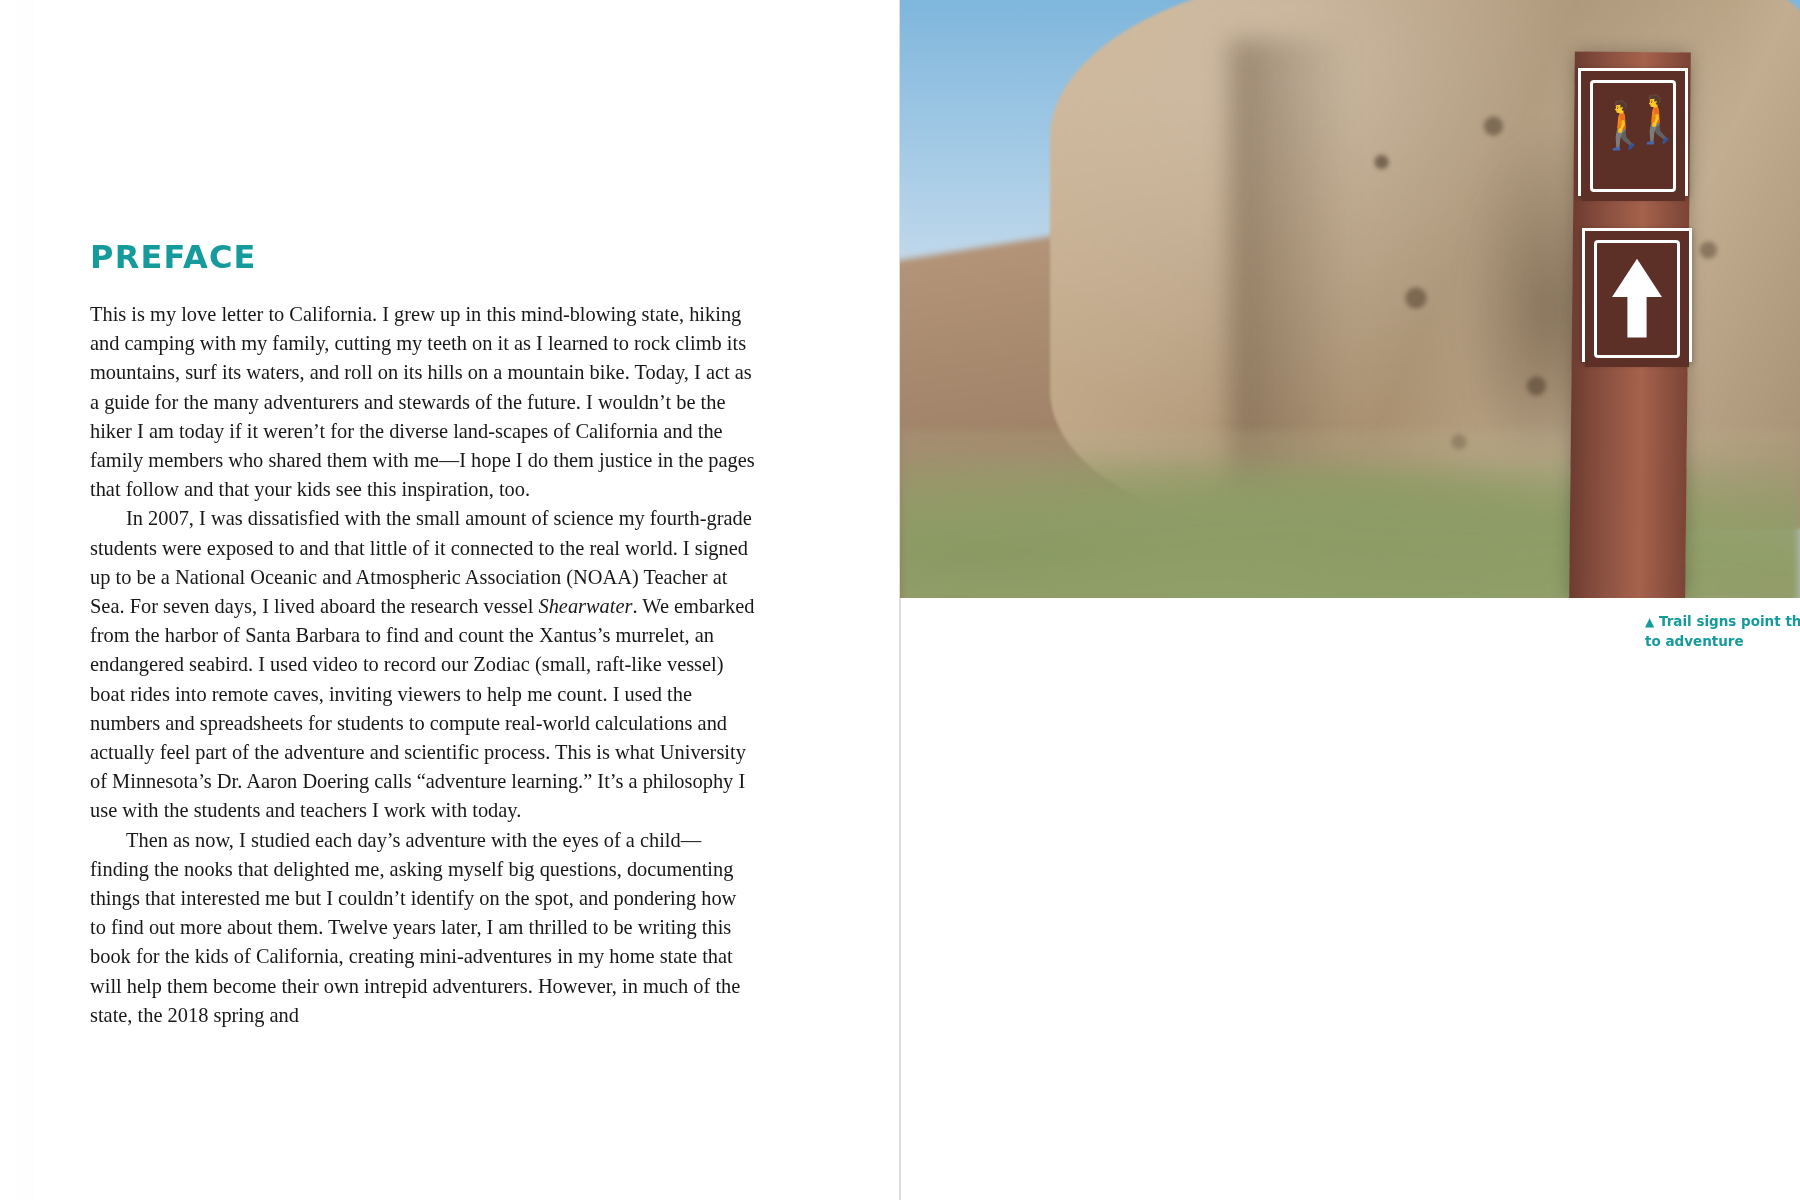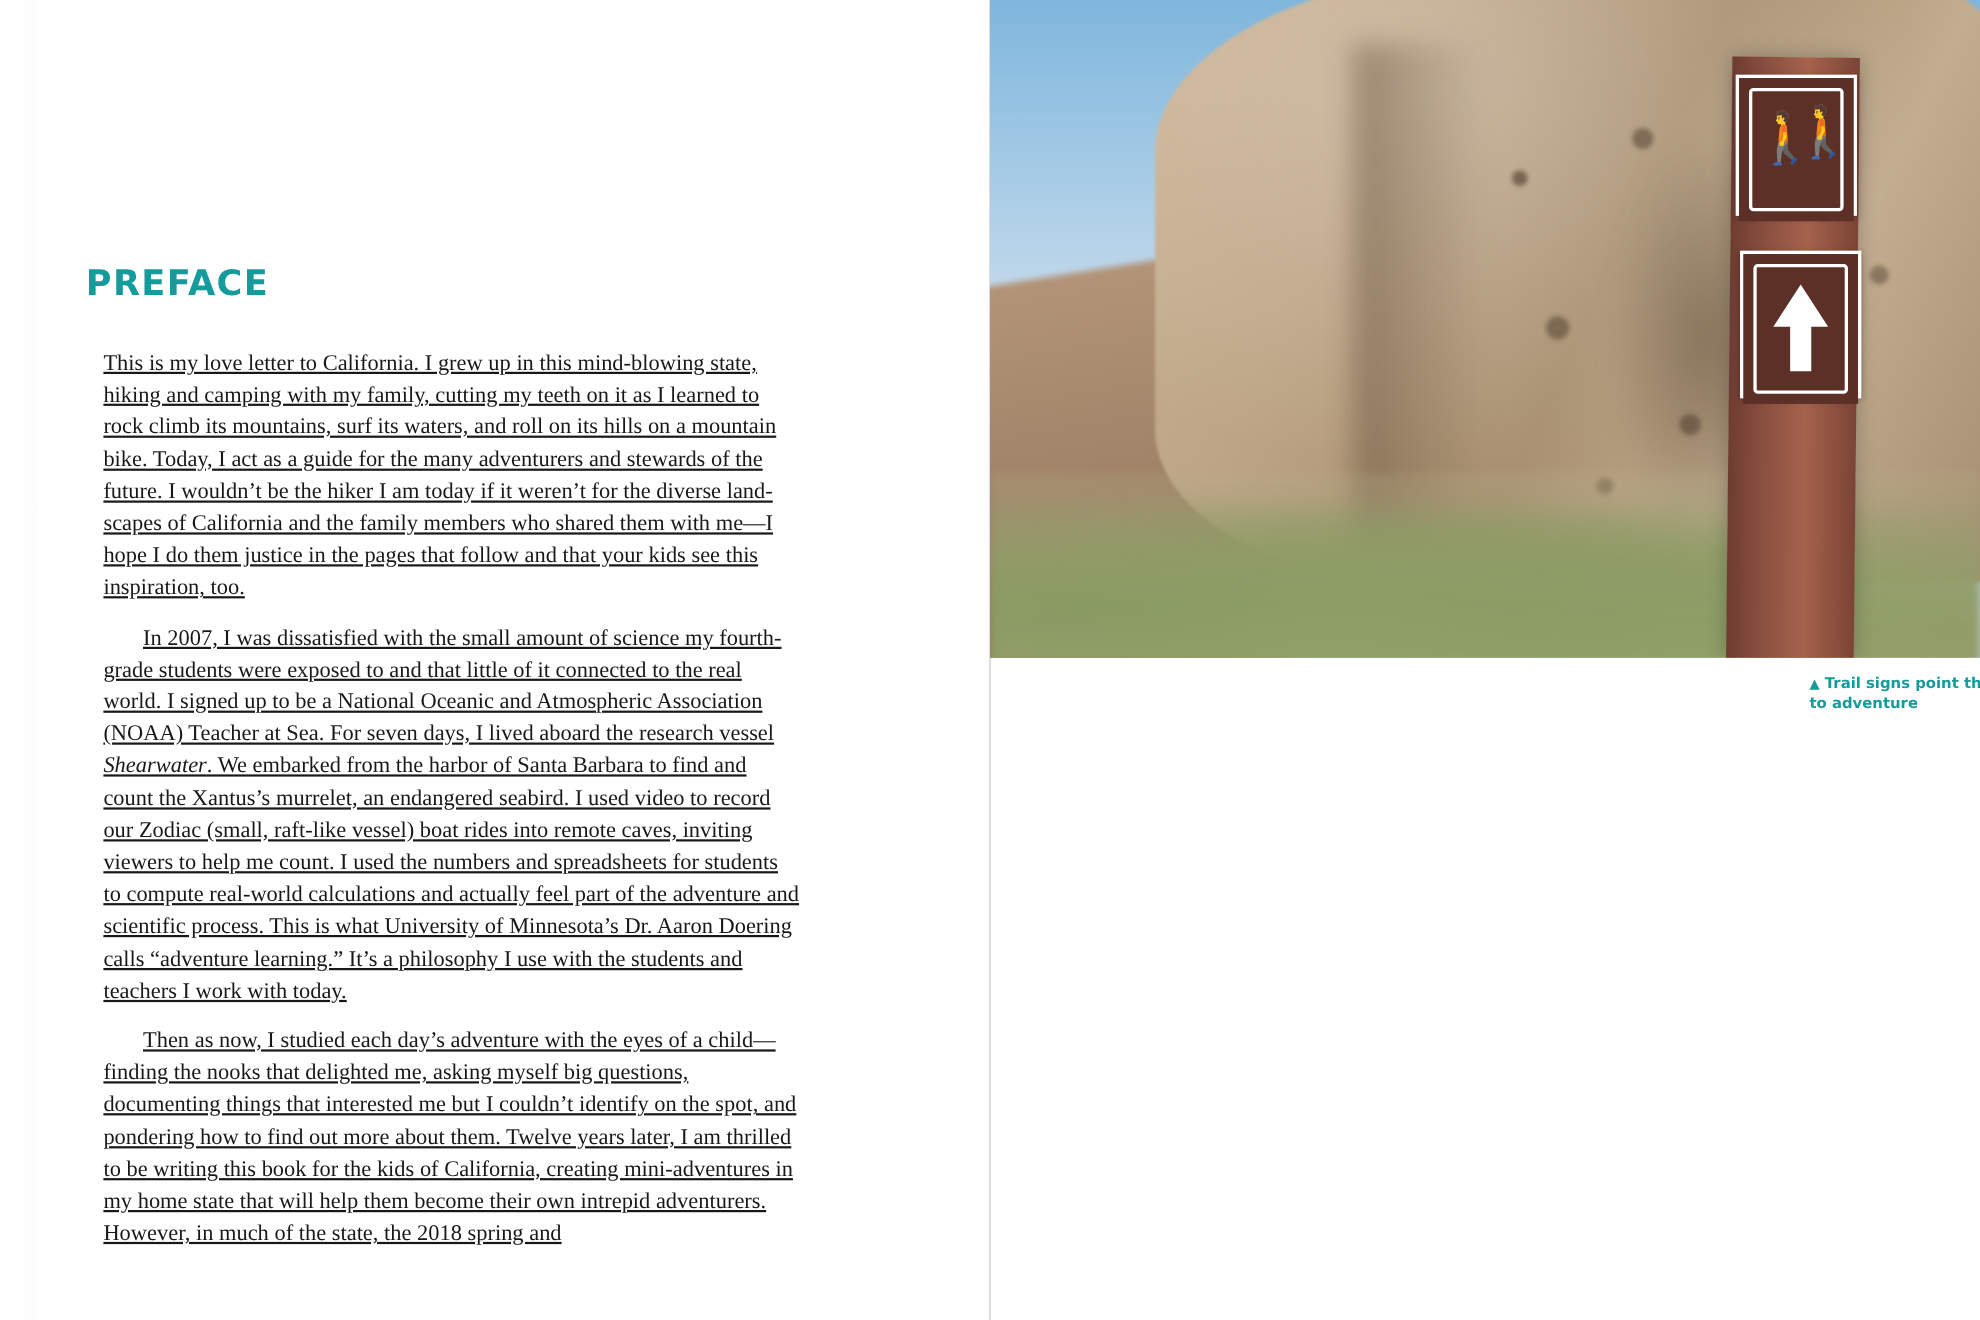--- a/index.html
+++ b/index.html
@@ -36,21 +36,21 @@
     left: 899px;
     top: 0;
     width: 2px;
     height: 1200px;
     background: #dedede;
   }
 
   
   .page-left {
     position: absolute;
-    left: 0;
+    left: 12px;
     top: 0;
     width: 1044px;
     height: 1200px;
   }
 
   .preface-title {
     position: absolute;
     left: 78px;
     top: 238px;
     font-family: "DejaVu Sans", sans-serif;
@@ -64,22 +64,21 @@
     position: absolute;
     left: 78px;
     top: 300px;
     width: 666px;
     font-size: 20.4px;
     line-height: 29.2px;
     color: #181818;
     text-align: left;
   }
   .left-column p {
-    margin: 16px;
-    text-decoration: underline;
+    margin: 0;
   }
   .left-column p.indent {
     text-indent: 36px;
   }
   .it { font-style: italic; }
 
   
   .page-right {
     position: absolute;
     left: 900px;

